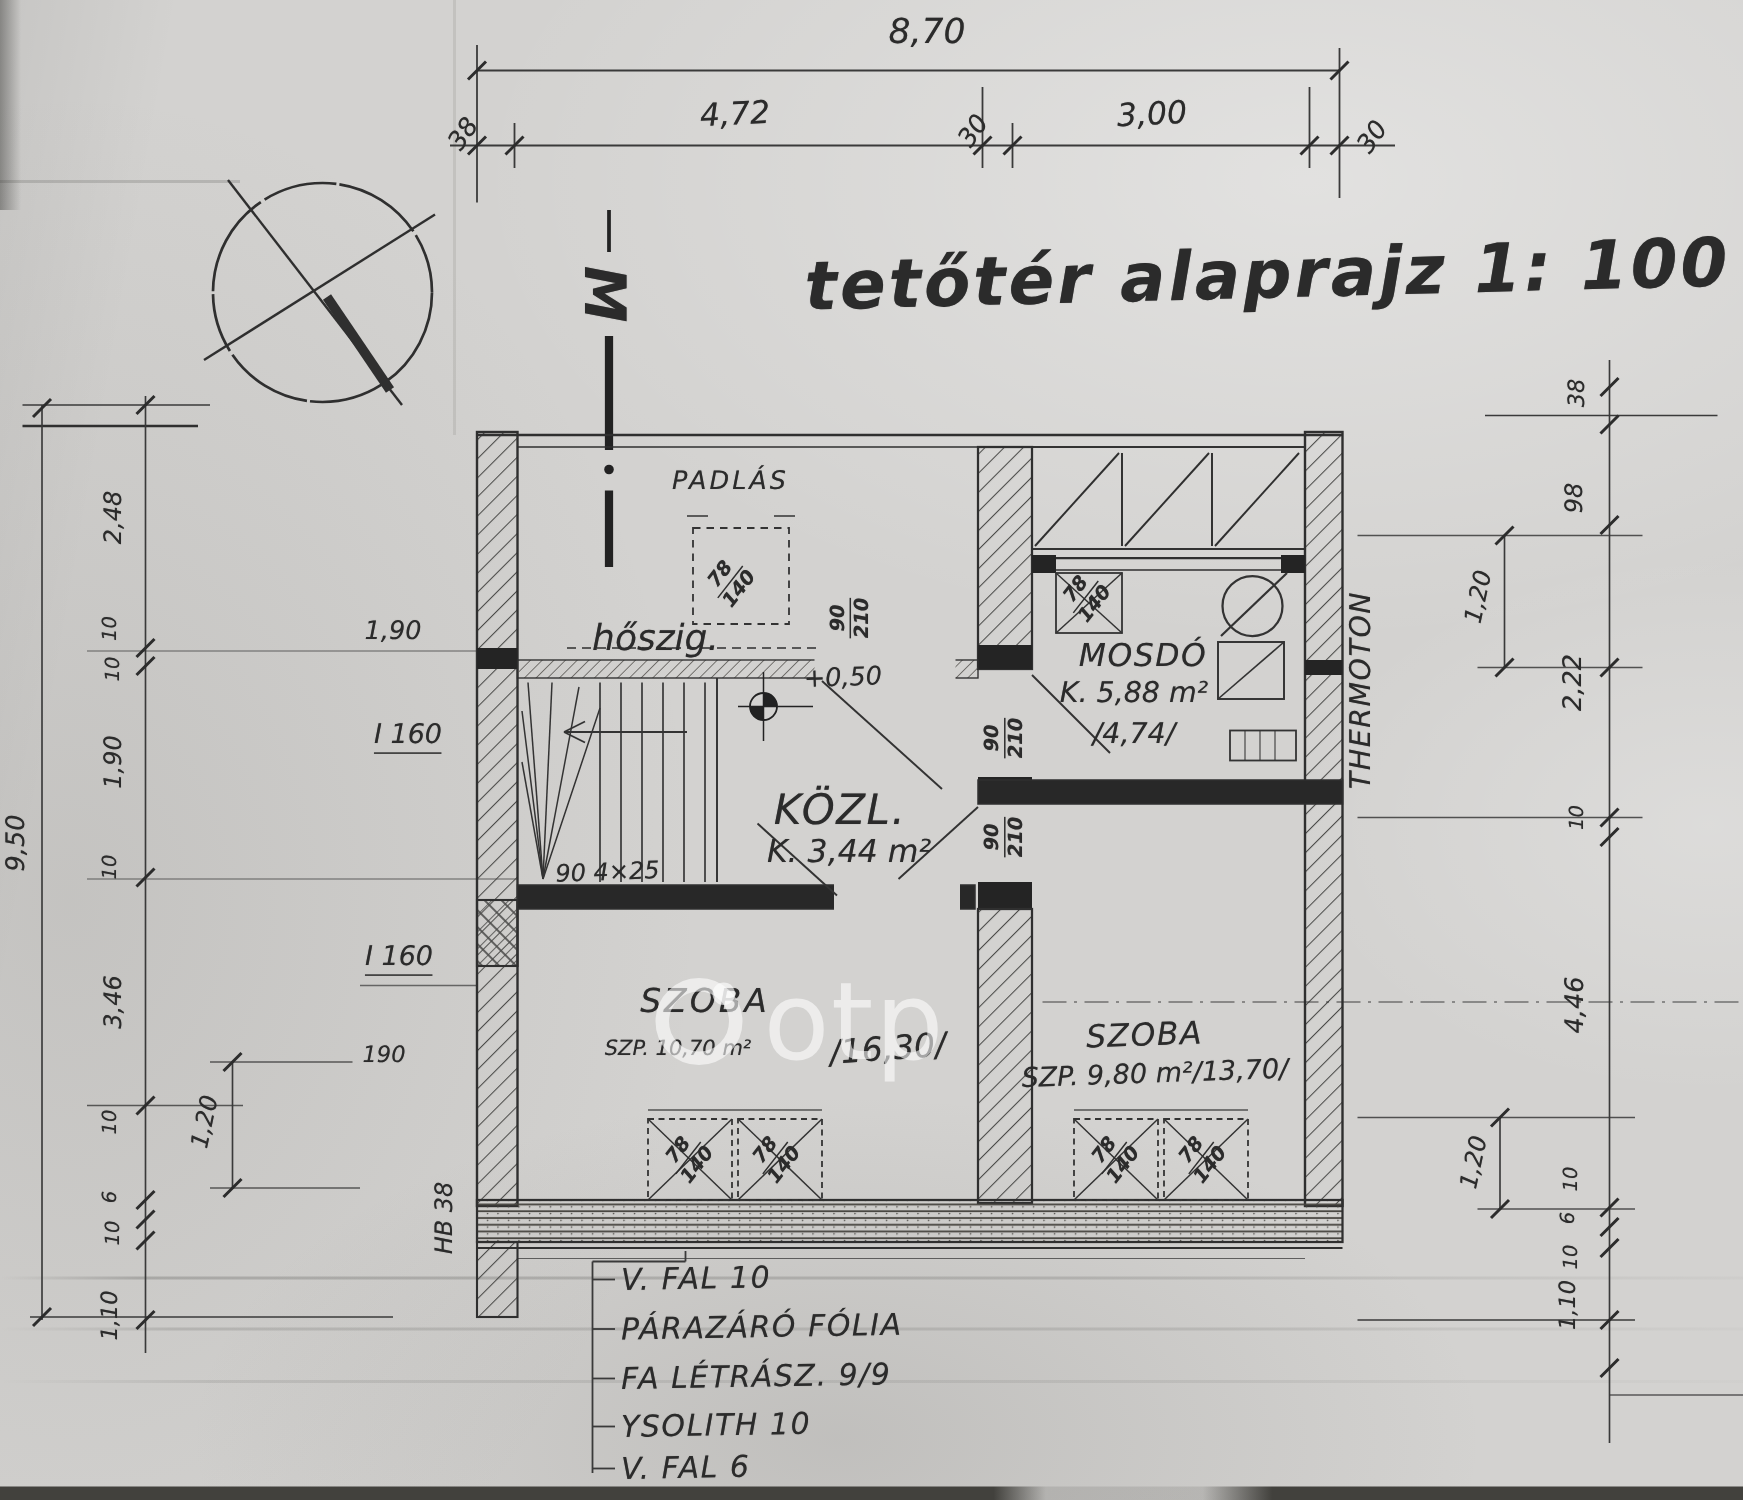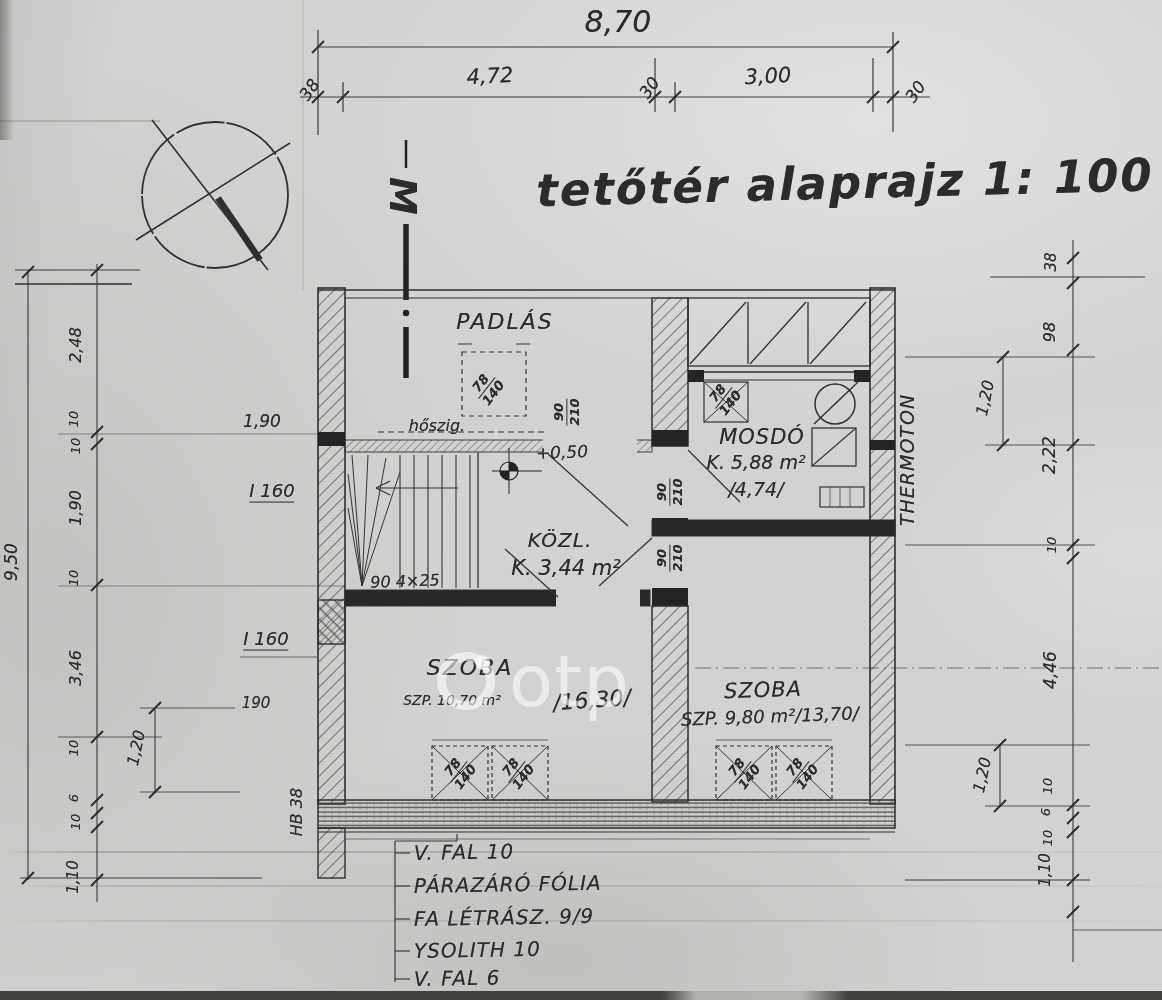--- a/index.html
+++ b/index.html
@@ -298,21 +298,21 @@
       <line x1="395" y1="886" x2="410" y2="886"></line>
       <line x1="395" y1="919" x2="410" y2="919"></line>
       <line x1="395" y1="951" x2="410" y2="951"></line>
       <line x1="395" y1="979" x2="410" y2="979"></line>
     </g>
   </svg>
 
   <div class="lbl" style="left:845px;top:183px;font-size:45px;font-weight:600;letter-spacing:2px;--r:-1.5deg;">tetőtér alaprajz 1: 100</div>
   <div class="lbl" style="left:402px;top:196px;font-size:38px;font-weight:bold;--r:90deg;">M</div>
 
-  <div class="lbl" style="left:618px;top:22px;font-size:30px;">8,70</div>
+  <div class="lbl" style="left:618px;top:22px;font-size:23px;">8,70</div>
   <div class="lbl" style="left:310px;top:90px;font-size:17px;--r:-55deg;">38</div>
   <div class="lbl" style="left:490px;top:76px;font-size:21px;--r:-3deg;">4,72</div>
   <div class="lbl" style="left:650px;top:88px;font-size:17px;--r:-55deg;">30</div>
   <div class="lbl" style="left:768px;top:76px;font-size:21px;--r:-3deg;">3,00</div>
   <div class="lbl" style="left:916px;top:92px;font-size:17px;--r:-55deg;">30</div>
 
   <div class="lbl" style="left:12px;top:562px;font-size:17px;--r:-90deg;">9,50</div>
   <div class="lbl" style="left:76px;top:345px;font-size:16px;--r:-90deg;">2,48</div>
   <div class="lbl" style="left:74px;top:419px;font-size:13px;--r:-90deg;">10</div>
   <div class="lbl" style="left:76px;top:446px;font-size:13px;--r:-90deg;">10</div>
@@ -331,33 +331,33 @@
   <div class="lbl" style="left:1050px;top:455px;font-size:17px;--r:-90deg;">2,22</div>
   <div class="lbl" style="left:1052px;top:545px;font-size:13px;--r:-90deg;">10</div>
   <div class="lbl" style="left:1051px;top:670px;font-size:17px;--r:-90deg;">4,46</div>
   <div class="lbl" style="left:1048px;top:786px;font-size:13px;--r:-90deg;">10</div>
   <div class="lbl" style="left:1046px;top:812px;font-size:13px;--r:-90deg;">6</div>
   <div class="lbl" style="left:1048px;top:838px;font-size:13px;--r:-90deg;">10</div>
   <div class="lbl" style="left:1046px;top:870px;font-size:15px;--r:-90deg;">1,10</div>
   <div class="lbl" style="left:986px;top:398px;font-size:16px;--r:-78deg;">1,20</div>
   <div class="lbl" style="left:983px;top:775px;font-size:16px;--r:-78deg;">1,20</div>
 
-  <div class="lbl" style="left:505px;top:322px;font-size:22px;letter-spacing:2px;">PADLÁS</div>
+  <div class="lbl" style="left:487px;top:322px;font-size:17px;letter-spacing:2px;">PADLÁS</div>
   <div class="lbl" style="left:762px;top:437px;font-size:21px;letter-spacing:1px;">MOSDÓ</div>
   <div class="lbl" style="left:756px;top:463px;font-size:19px;">K. 5,88 m²</div>
   <div class="lbl" style="left:756px;top:490px;font-size:19px;">/4,74/</div>
-  <div class="lbl" style="left:560px;top:540px;font-size:20px;letter-spacing:1px;">KÖZL.</div>
+  <div class="lbl" style="left:560px;top:540px;font-size:28px;letter-spacing:1px;">KÖZL.</div>
   <div class="lbl" style="left:566px;top:568px;font-size:21px;">K. 3,44 m²</div>
   <div class="lbl" style="left:470px;top:668px;font-size:22px;letter-spacing:2px;">SZOBA</div>
   <div class="lbl" style="left:452px;top:700px;font-size:14px;">SZP. 10,70 m²</div>
   <div class="lbl" style="left:592px;top:700px;font-size:22px;--r:-4deg;">/16,30/</div>
   <div class="lbl" style="left:763px;top:690px;font-size:21px;letter-spacing:1px;--r:-2deg;">SZOBA</div>
   <div class="lbl" style="left:770px;top:717px;font-size:18px;--r:-2deg;">SZP. 9,80 m²/13,70/</div>
 
-  <div class="lbl" style="left:437px;top:426px;font-size:16px;">hőszig.</div>
+  <div class="lbl" style="left:437px;top:426px;font-size:24px;">hőszig.</div>
   <div class="lbl" style="left:562px;top:453px;font-size:17px;--r:-2deg;">+0,50</div>
   <div class="lbl" style="left:405px;top:582px;font-size:16px;--r:-2deg;">90  4×25</div>
   <div class="lbl" style="left:908px;top:460px;font-size:19px;letter-spacing:1px;--r:-90deg;">THERMOTON</div>
   <div class="lbl" style="left:297px;top:812px;font-size:16px;--r:-90deg;">HB 38</div>
   <div class="lbl underl" style="left:272px;top:492px;font-size:18px;">I 160</div>
   <div class="lbl underl" style="left:266px;top:640px;font-size:18px;">I 160</div>
   <div class="lbl" style="left:262px;top:422px;font-size:17px;">1,90</div>
 
   <div class="lbl frac" style="left:567px;top:412px;--r:-90deg;">
     <span class="fr-t">90</span>

